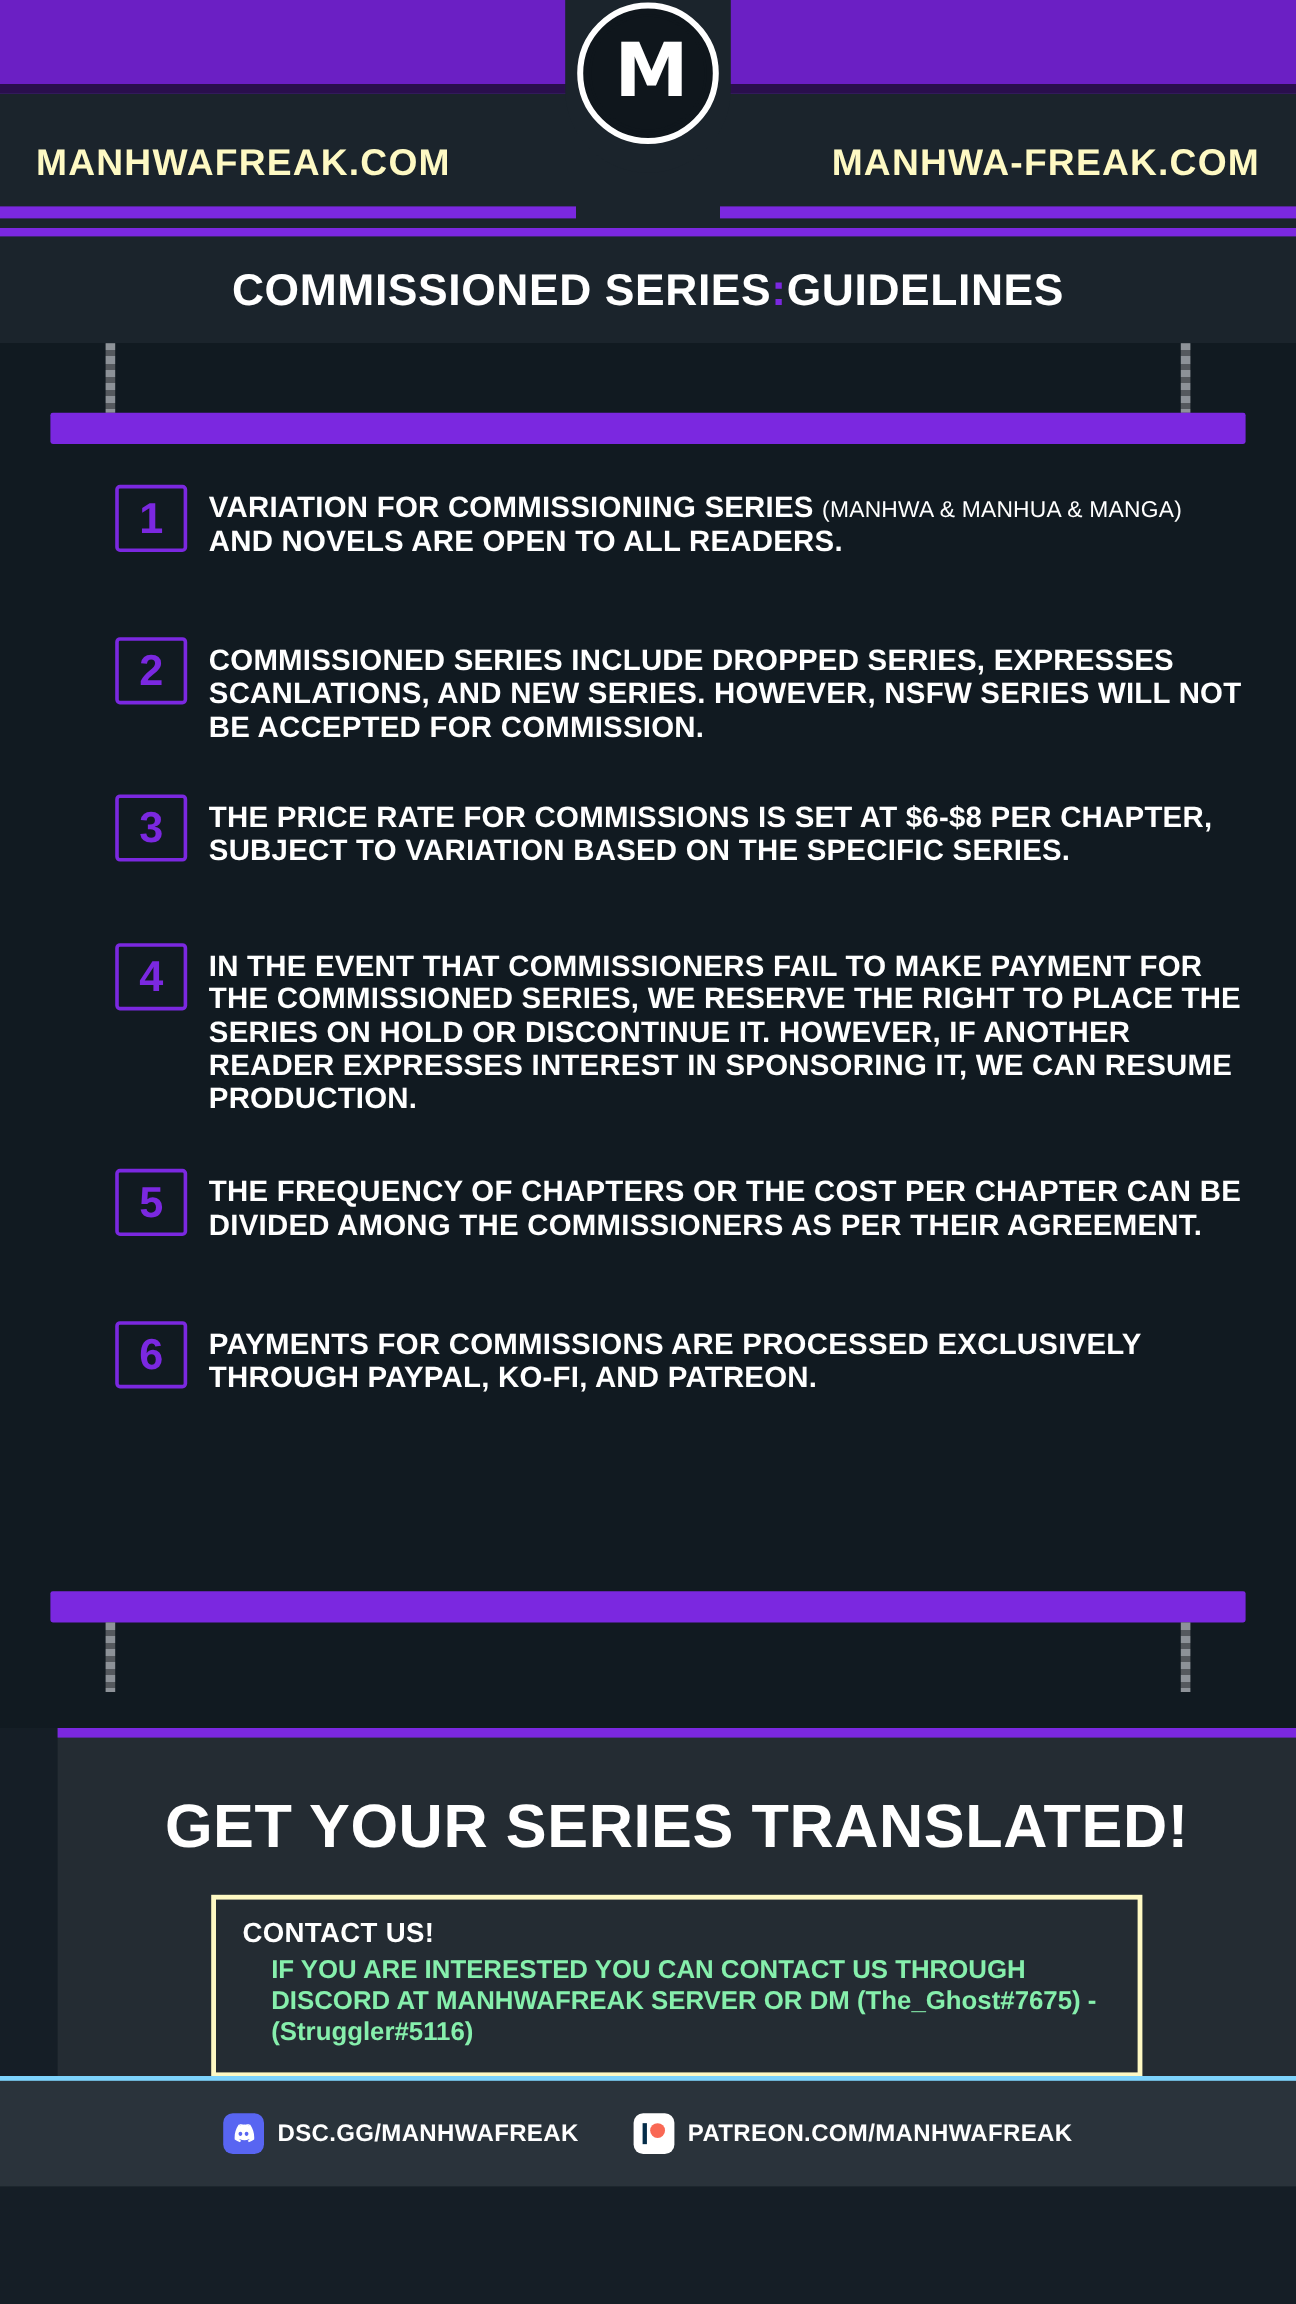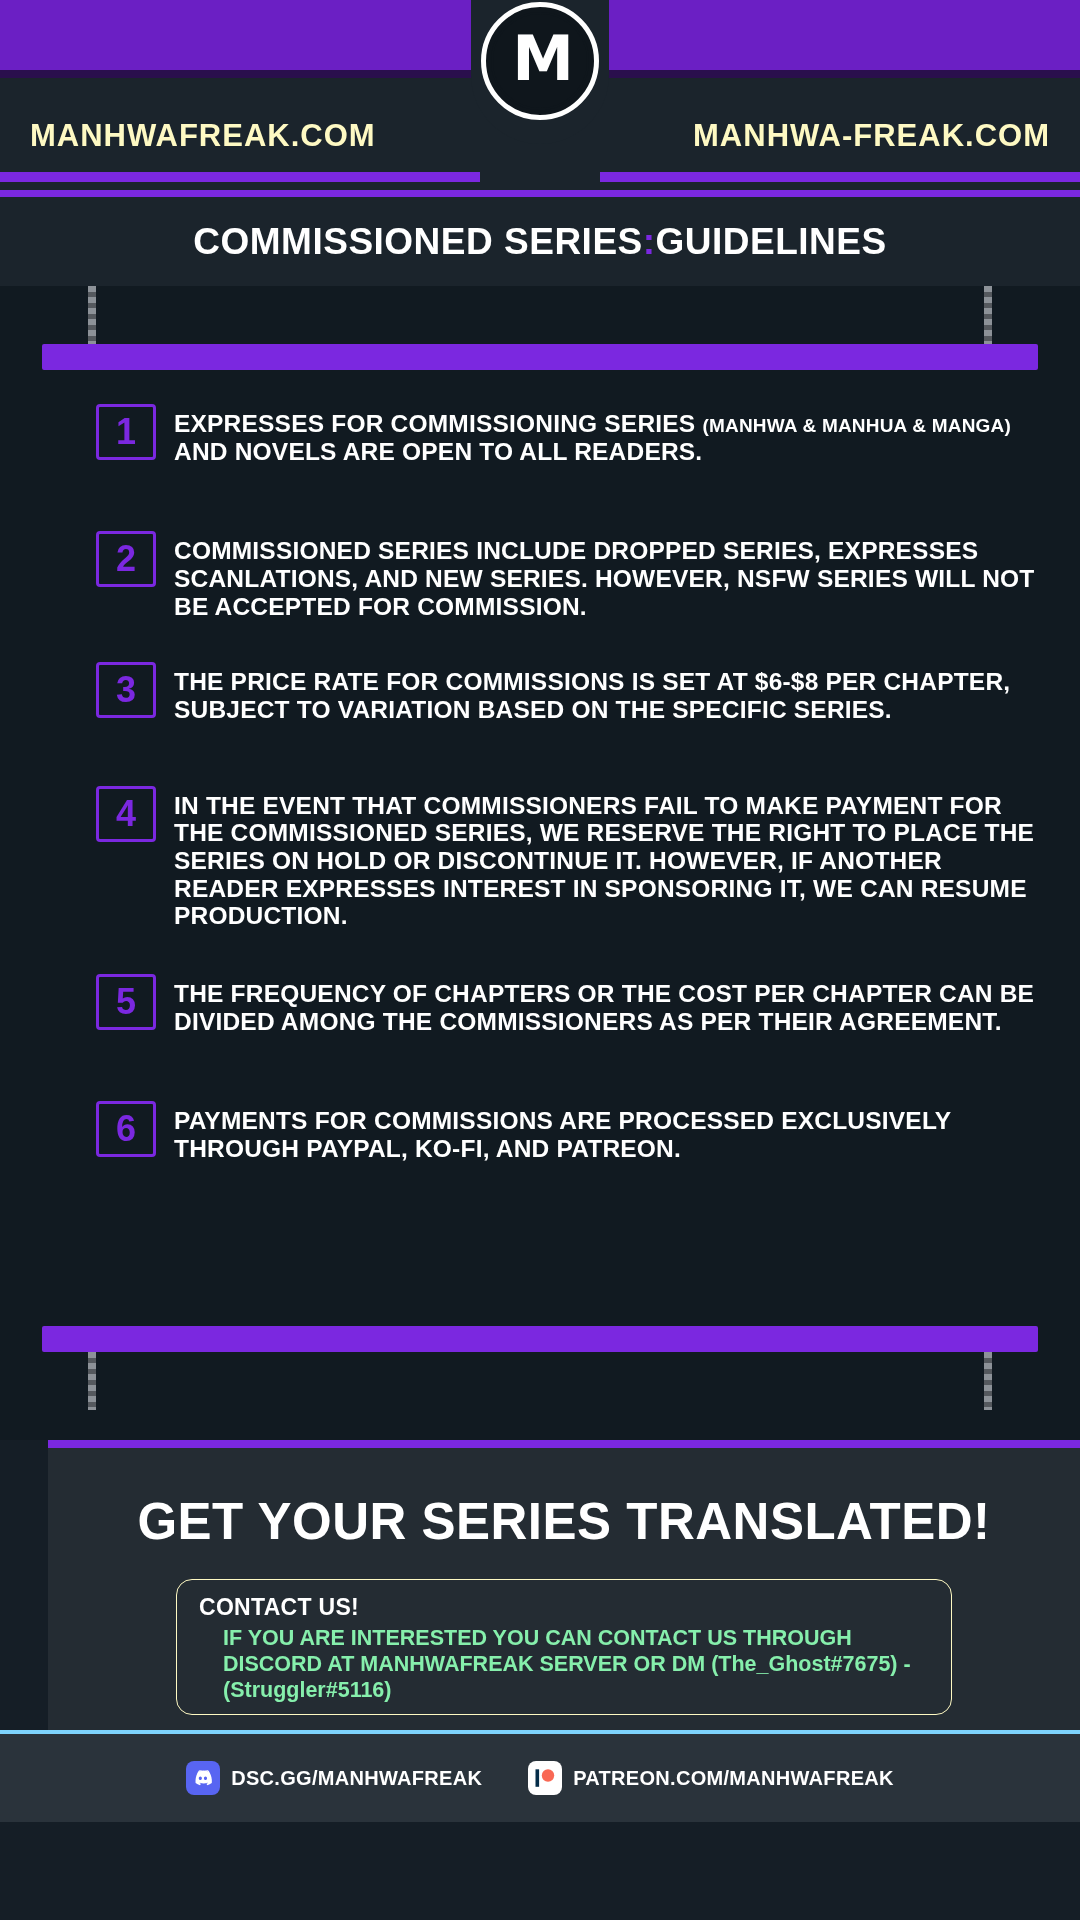--- a/index.html
+++ b/index.html
@@ -171,44 +171,44 @@
     color: #ffffff;
     font-size: 24.5px;
     font-weight: 600;
     line-height: 1.13;
     letter-spacing: 0.2px;
     padding-top: 6px;
     max-width: 880px;
   }
   .rule-text .small {
     font-size: 19px;
-    font-weight: 700;
+    font-weight: 400;
   }
 
   
   .cta {
     position: relative;
     background: #242c33;
     border-top: 8px solid #7b28e0;
     padding: 44px 0 30px;
     height: 290px;
     margin-left: 48px;
   }
   .cta-title {
     text-align: center;
     color: #ffffff;
     font-size: 51px;
     font-weight: 700;
     letter-spacing: 0.5px;
   }
   .contact-box {
     margin: 28px 128px 0;
-    border: 1px solid #fef9c3;
-    border-radius: 16px;
-    padding: 14px 22px 10px;
+    border: 4px solid #fef9c3;
+    border-radius: 0;
+    padding: 14px 22px 20px;
   }
   .contact-head {
     color: #ffffff;
     font-size: 23px;
     font-weight: 600;
     letter-spacing: 0.3px;
   }
   .contact-body {
     color: #86efac;
     font-size: 21.5px;
@@ -276,21 +276,21 @@
 
   <div class="body-area">
     <div class="chain l top"></div>
     <div class="chain r top"></div>
     <div class="purple-bar top"></div>
 
     <div class="rules">
 
       <div class="rule" style="margin-bottom:66px;">
         <div class="rule-num">1</div>
-        <div class="rule-text"><span>EXPRESSES FOR COMMISSIONING SERIES </span><span class="small">(MANHWA &amp; MANHUA &amp; MANGA) </span><span>AND NOVELS ARE OPEN TO ALL READERS.</span></div>
+        <div class="rule-text"><span>VARIATION FOR COMMISSIONING SERIES </span><span class="small">(MANHWA &amp; MANHUA &amp; MANGA) </span><span>AND NOVELS ARE OPEN TO ALL READERS.</span></div>
       </div>
 
       <div class="rule" style="margin-bottom:42px;">
         <div class="rule-num">2</div>
         <div class="rule-text">COMMISSIONED SERIES INCLUDE DROPPED SERIES, EXPRESSES SCANLATIONS, AND NEW SERIES. HOWEVER, NSFW SERIES WILL NOT BE ACCEPTED FOR COMMISSION.</div>
       </div>
 
       <div class="rule" style="margin-bottom:62px;">
         <div class="rule-num">3</div>
         <div class="rule-text">THE PRICE RATE FOR COMMISSIONS IS SET AT $6-$8 PER CHAPTER, SUBJECT TO VARIATION BASED ON THE SPECIFIC SERIES.</div>

